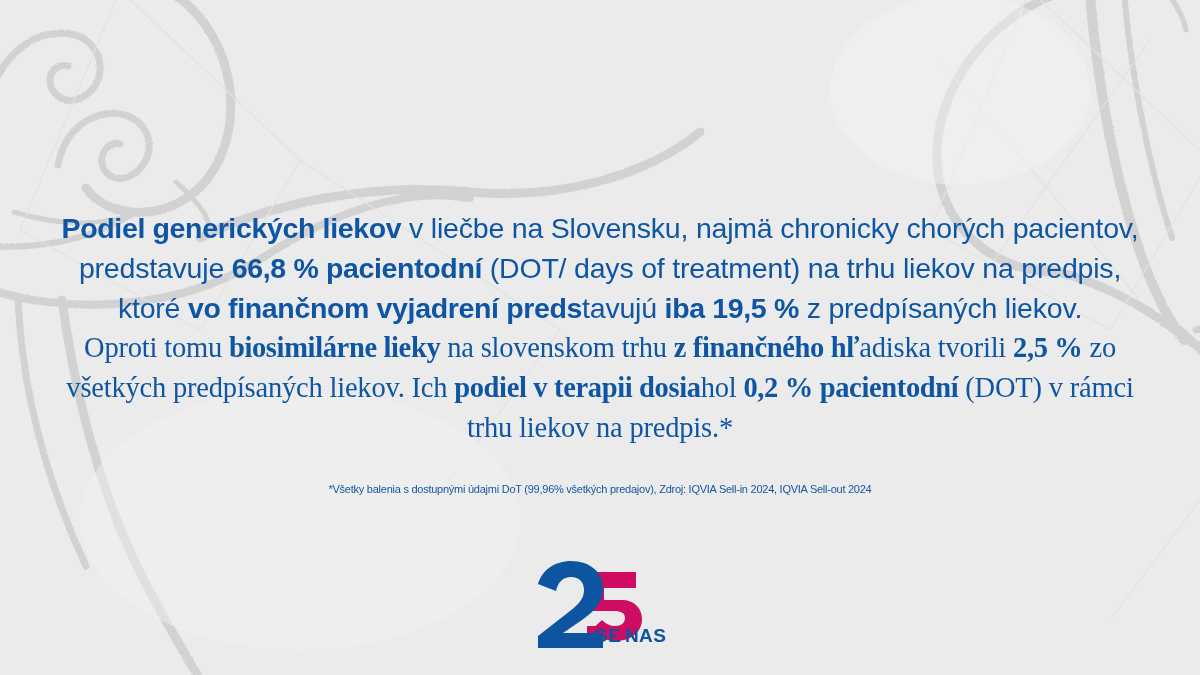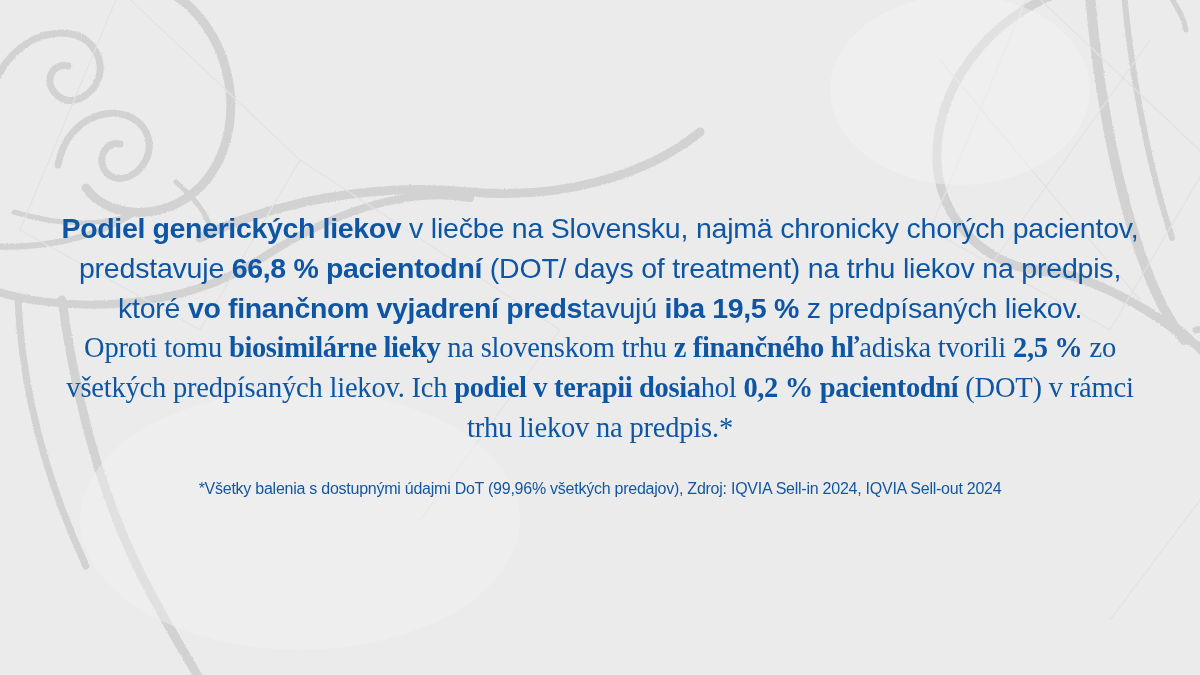--- a/index.html
+++ b/index.html
@@ -69,21 +69,21 @@
   }
 
   
   .footnote {
     position: absolute;
     left: 50px;
     top: 478px;
     width: 1100px;
     text-align: center;
     color: #13569f;
-    font-size: 16px;
+    font-size: 11px;
     line-height: 22px;
     font-weight: 400;
     letter-spacing: -0.25px;
     white-space: nowrap;
   }
 
   
   .logo {
     position: absolute;
     left: 530px;
@@ -161,14 +161,39 @@
       <p class="para">
         <span class="n">Oproti tomu </span><span class="b">biosimilárne lieky</span><span class="n"> na slovenskom trhu </span><span class="b">z finančného hľ</span><span class="n">adiska</span><span class="n"> tvorili </span><span class="b">2,5 %</span><span class="n"> zo všetkých predpísaných liekov. Ich </span><span class="b">podiel v terapii dosia</span><span class="n">hol </span><span class="b">0,2 % pacientodní</span><span class="n"> (DOT) v rámci trhu liekov na predpis.*</span>
       </p>
 
     </div>
 
     <div class="footnote">*Všetky balenia s dostupnými údajmi DoT (99,96% všetkých predajov), Zdroj: IQVIA Sell-in 2024, IQVIA Sell-out 2024</div>
 
   </div>
 
+  <div class="logo">
+    <svg width="140" height="92" viewBox="0 0 140 92" xmlns="http://www.w3.org/2000/svg">
+
+      <g fill="#ce0d62">
+        <path d="M57 14 H106 V30 H74 V42 H92 C104 42, 112 50, 112 61
+                 C112 74, 101 83, 86 83 C76 83, 67 79, 61 72
+                 L72 62 C76 66, 80 68, 85 68 C91 68, 95 65, 95 60
+                 C95 55, 91 53, 84 53 H57 Z"></path>
+        <path d="M57 68 H74 L65 86 L57 78 Z"></path>
+      </g>
+
+      <g fill="#0e55a1">
+        <path d="M8 26 C12 12, 25 3, 41 3 C60 3, 73 14, 73 31
+                 C73 43, 66 52, 52 62 L33 75 H73 V90 H8 V78
+                 L40 53 C50 45, 54 40, 54 32 C54 24, 49 19, 41 19
+                 C33 19, 28 24, 26 33 Z"></path>
+      </g>
+
+      <g>
+        <text x="63" y="84" font-family="'Liberation Sans', sans-serif" font-size="19" font-weight="700" letter-spacing="0.4" fill="#0e55a1">GE</text>
+        <rect x="87" y="75.5" width="7.5" height="4" fill="#ce0d62"></rect>
+        <text x="95" y="84" font-family="'Liberation Sans', sans-serif" font-size="19" font-weight="700" letter-spacing="0.4" fill="#0e55a1">NAS</text>
+      </g>
+    </svg>
+  </div>
 
 </div>
 
 </body></html>

